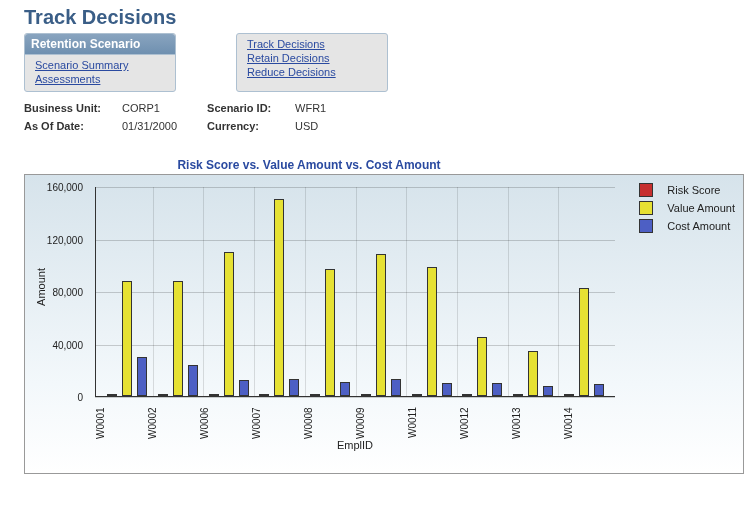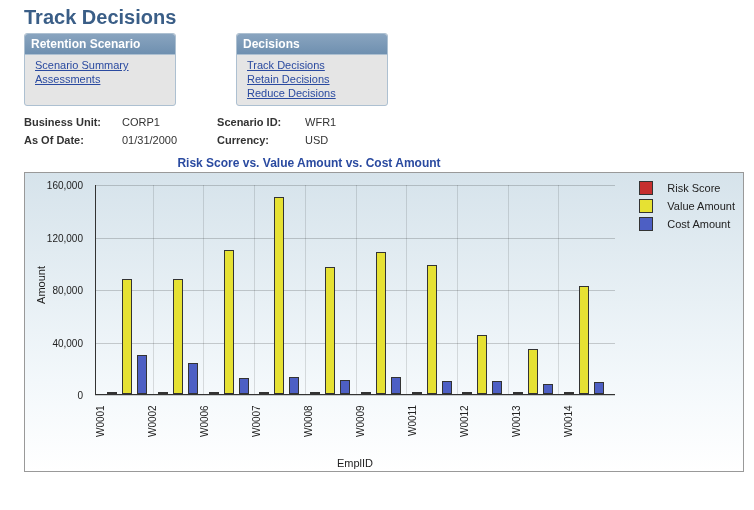--- a/index.html
+++ b/index.html
@@ -47,22 +47,22 @@
     flex-direction: column;
     gap: 2px;
   }
   .box-body a {
     color: #2a4aa0;
     text-decoration: underline;
     font-size: 11px;
   }
   .meta {
     display: flex;
-    gap: 40px;
-    margin: 4px 0 10px 0;
+    gap: 30px;
+    margin: 4px 0 26px 0;
   }
   .meta-col {
     display: flex;
     flex-direction: column;
     gap: 6px;
   }
   .meta-row { display:flex; gap:8px; }
   .meta-lbl { font-weight: bold; min-width: 90px; text-align:left;}
   .meta-lbl-r { font-weight: bold; min-width: 104px; text-align:left;}
   .meta-val { font-weight: normal; }
@@ -159,21 +159,21 @@
     text-align: center;
     font-size: 10px;
     color: #222;
     writing-mode: vertical-rl;
     transform: rotate(180deg);
     height: 44px;
   }
   .xaxis-title {
     position:absolute;
     left:70px; width:520px;
-    top: 284px;
+    top: 264px;
     text-align:center;
     font-size:11px;
     color:#222;
   }
   .legend {
     position:absolute;
     right: 8px; top: 8px;
     font-size: 11px;
     color:#222;
   }
@@ -203,21 +203,20 @@
 
   <div class="boxes">
     <div class="box">
       <div class="box-hdr">Retention Scenario</div>
       <div class="box-body">
         <a href="#">Scenario Summary</a>
         <a href="#">Assessments</a>
       </div>
     </div>
     <div class="box">
-      <div class="box-hdr">Decisions</div>
       <div class="box-body">
         <a href="#">Track Decisions</a>
         <a href="#">Retain Decisions</a>
         <a href="#">Reduce Decisions</a>
       </div>
     </div>
   </div>
 
   <div class="meta">
     <div class="meta-col">

